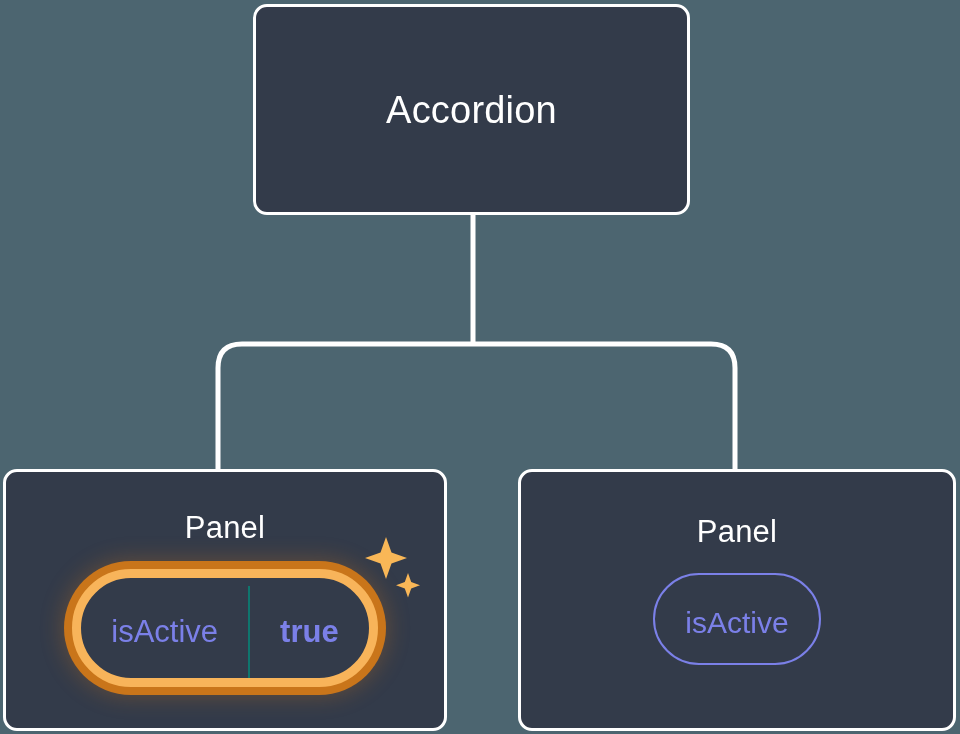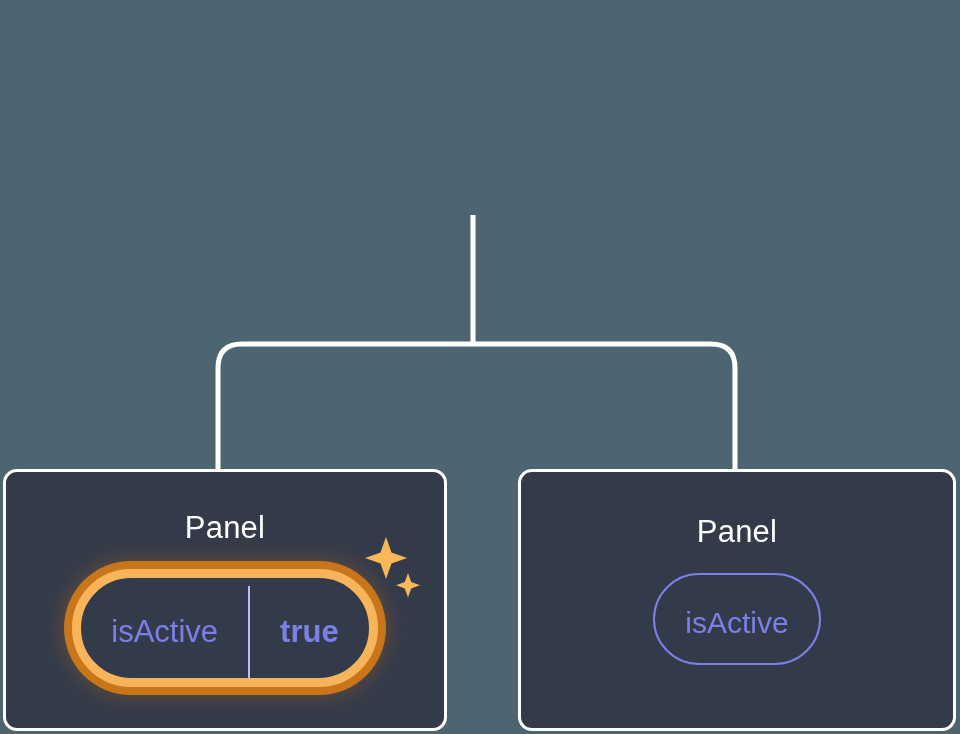--- a/index.html
+++ b/index.html
@@ -110,21 +110,21 @@
     white-space: nowrap;
     margin-top: 8px;
   }
   .pill-normal .pill-cell { padding: 0 30px; }
   .pill-highlight .pill-cell { padding: 0 30px; }
 
   .pill-cell-value {
     border-left: 2px solid #7b80e8;
   }
   .pill-highlight .pill-cell-value {
-    border-left: 2px solid #c4b5fd;
+    border-left: 2px solid #0f766e;
     font-weight: bold;
   }
   .pill-highlight .pill-cell-name {
     font-size: 31px;
   }
   .pill-highlight .pill-cell-value {
     font-size: 31px;
   }
 
   
@@ -142,20 +142,23 @@
 
 <div id="stage">
 
   <svg class="connector-layer" viewBox="0 0 960 734" width="960" height="734">
 
     <path d="M 473 215 L 473 344" fill="none" stroke="#ffffff" stroke-width="5"></path>
 
     <path d="M 218 470 L 218 368 Q 218 344 242 344 L 711 344 Q 735 344 735 368 L 735 470" fill="none" stroke="#ffffff" stroke-width="5" stroke-linecap="butt"></path>
   </svg>
 
+  <div class="node node-root">
+    <div class="node-title node-title-root">Accordion</div>
+  </div>
 
   <div class="node node-child-left">
     <div class="node-title node-title-child">Panel</div>
 
     <div class="pill-wrap">
       <div class="pill pill-highlight">
         <div class="pill-cell pill-cell-name">isActive</div>
         <div class="pill-cell pill-cell-value">true</div>
       </div>
 

